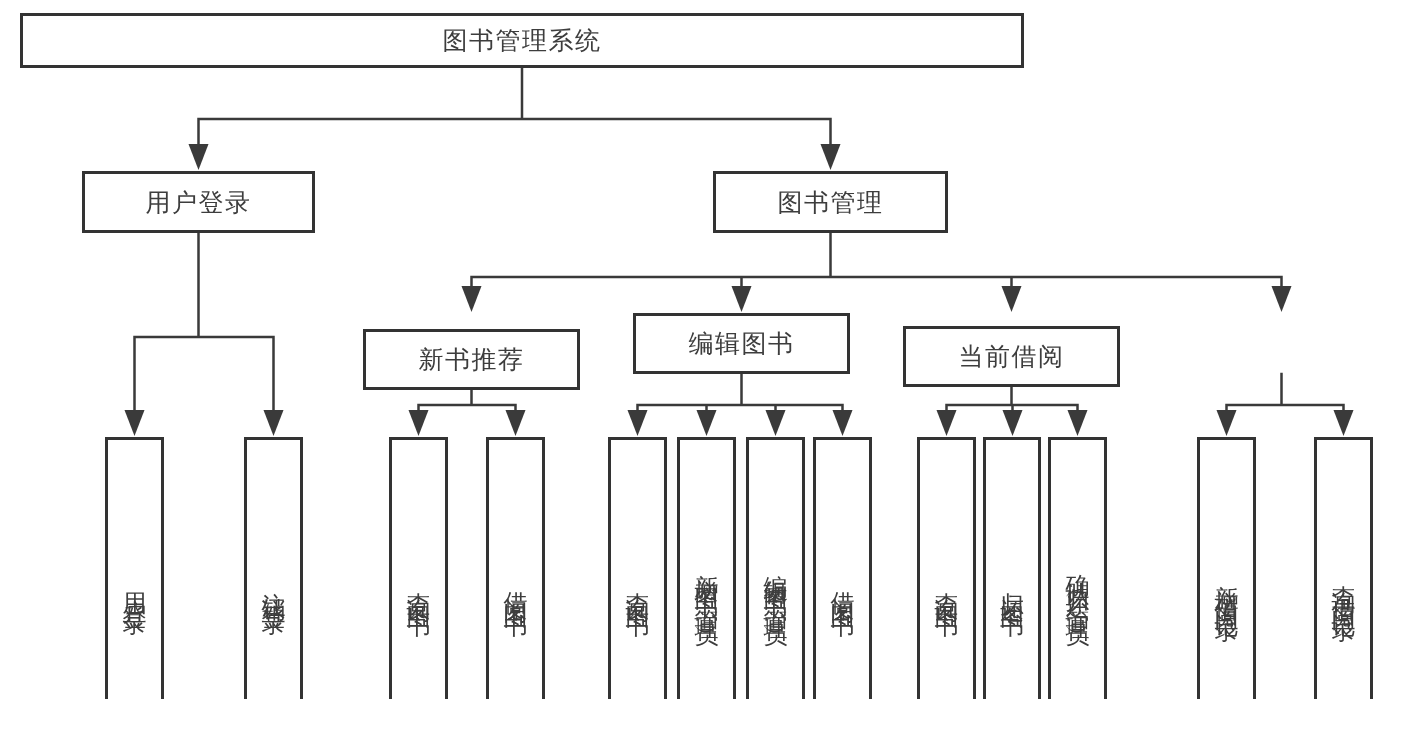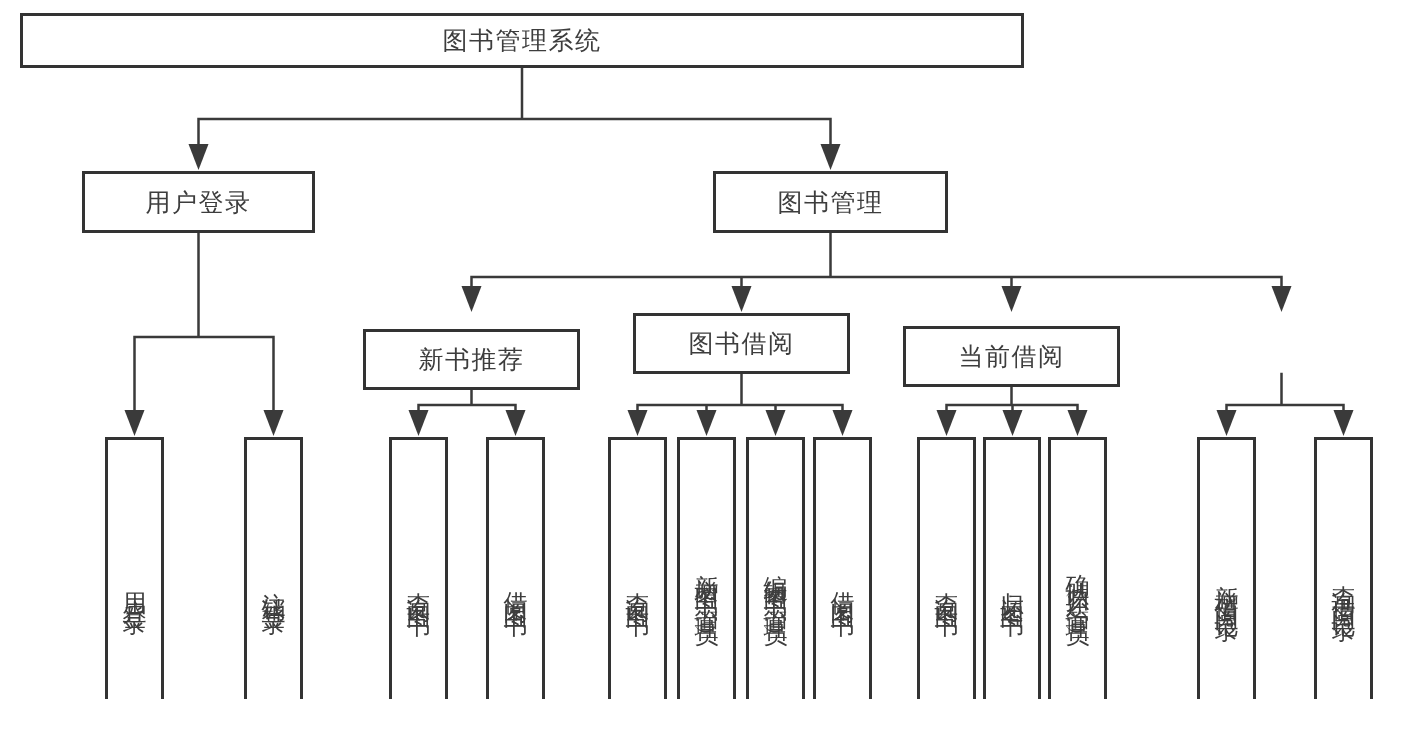--- a/index.html
+++ b/index.html
@@ -93,21 +93,21 @@
     <span>用户登录</span>
   </div>
   <div class="box h" style="left:713px;top:171px;width:235px;height:62px">
     <span>图书管理</span>
   </div>
 
   <div class="box h" style="left:363px;top:329px;width:217px;height:61px">
     <span>新书推荐</span>
   </div>
   <div class="box h" style="left:633px;top:313px;width:217px;height:61px">
-    <span>图书借阅</span>
+    <span>编辑图书</span>
   </div>
   <div class="box h" style="left:903px;top:326px;width:217px;height:61px">
     <span>当前借阅</span>
   </div>
 
   <div class="box v" style="left:105px;top:437px;width:59px;height:299px">
     <span class="vtext">用户登录</span>
   </div>
   <div class="box v" style="left:244px;top:437px;width:59px;height:299px">
     <span class="vtext">注销登录</span>

